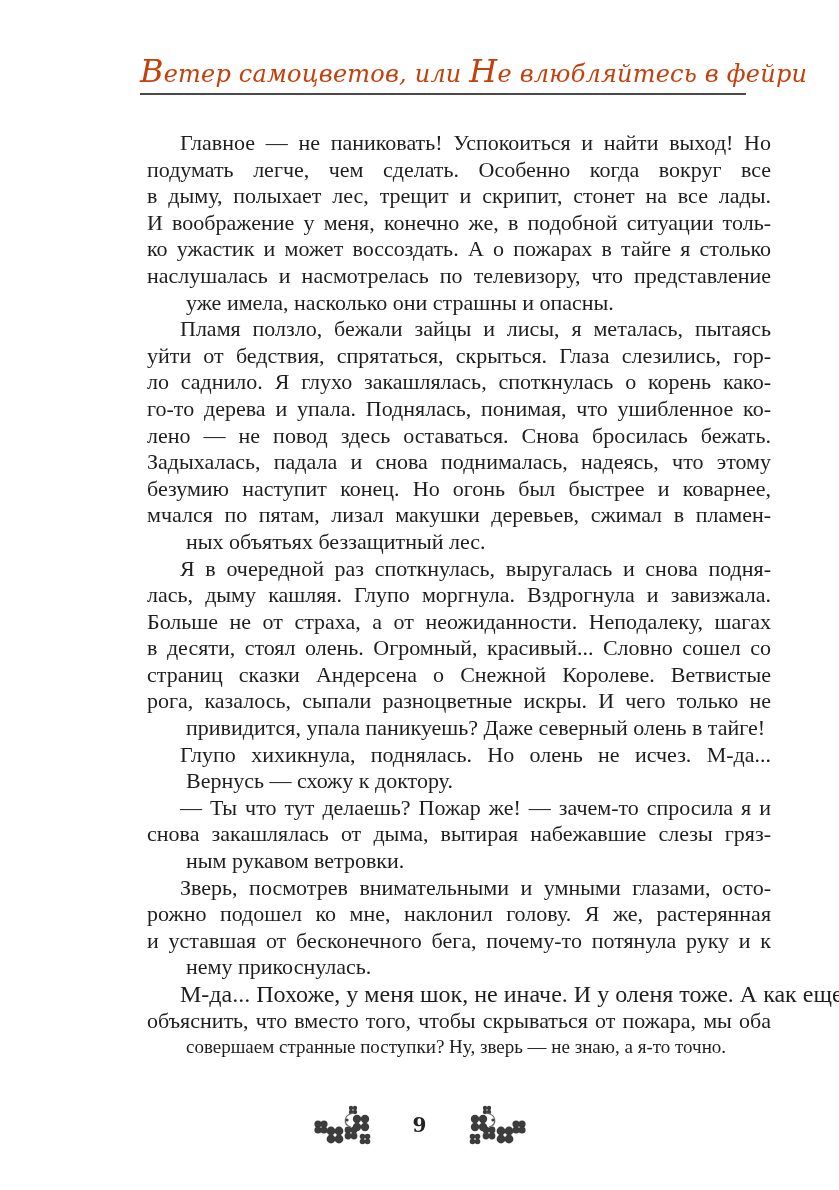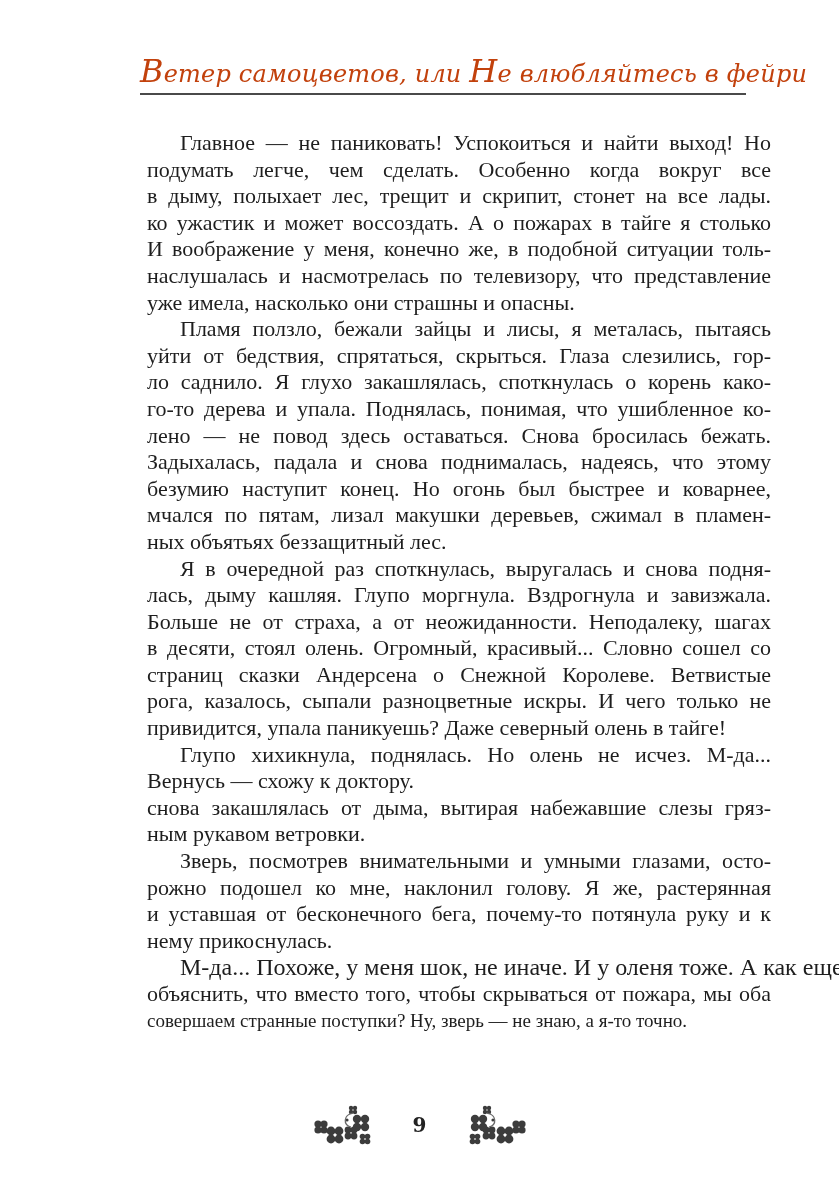--- a/index.html
+++ b/index.html
@@ -14,21 +14,21 @@
     position: absolute; left: 140px; top: 93px; width: 606px; height: 2px; background: #4a4a4a;
   }
   .body-text {
     position: absolute; left: 147px; top: 130px; width: 624px;
     font-family: "Liberation Serif", serif; font-size: 22px; line-height: 26.6px;
     text-align: justify; color: #1e1e1e;
   }
   .body-text p { margin: 0; text-indent: 33px; hyphens: manual; }
   .body-text .line { display: block; text-align: justify; text-align-last: justify; text-indent: 0; white-space: nowrap; }
   .body-text .line.first { padding-left: 33px; }
-  .body-text .line.last { text-align-last: left; }
+  .body-text .line.last { text-align-last: left; margin-left: 39px; }
   .folio {
     position: absolute; left: 0; top: 1103px; width: 839px; height: 44px;
     display: flex; align-items: center; justify-content: center; gap: 14px;
   }
   .page-number {
     font-family: "DejaVu Serif", serif; font-weight: bold; font-size: 20px; color: #222;
     width: 30px; text-align: center;
   }
   .ornament svg { display: block; }
 </style>
@@ -38,22 +38,22 @@
 <div class="running-head">
   <span class="cap">В</span><span>етер самоцветов, или </span><span class="cap">Н</span><span>е влюбляйтесь в фейри</span>
 </div>
 <div class="head-rule"></div>
 
 <div class="body-text" id="body-text">
     <p>
       <span class="line first">Главное — не паниковать! Успокоиться и найти выход! Но</span>
       <span class="line">подумать легче, чем сделать. Особенно когда вокруг все</span>
       <span class="line">в дыму, полыхает лес, трещит и скрипит, стонет на все лады.</span>
+      <span class="line">И воображение у меня, конечно же, в подобной ситуации толь-</span>
       <span class="line">ко ужастик и может воссоздать. А о пожарах в тайге я столько</span>
-      <span class="line">И воображение у меня, конечно же, в подобной ситуации толь-</span>
       <span class="line">наслушалась и насмотрелась по телевизору, что представление</span>
       <span class="line last">уже имела, насколько они страшны и опасны.</span>
     </p>
     <p>
       <span class="line first">Пламя ползло, бежали зайцы и лисы, я металась, пытаясь</span>
       <span class="line">уйти от бедствия, спрятаться, скрыться. Глаза слезились, гор-</span>
       <span class="line">ло саднило. Я глухо закашлялась, споткнулась о корень како-</span>
       <span class="line">го-то дерева и упала. Поднялась, понимая, что ушибленное ко-</span>
       <span class="line">лено — не повод здесь оставаться. Снова бросилась бежать.</span>
       <span class="line">Задыхалась, падала и снова поднималась, надеясь, что этому</span>
@@ -68,20 +68,21 @@
       <span class="line">в десяти, стоял олень. Огромный, красивый... Словно сошел со</span>
       <span class="line">страниц сказки Андерсена о Снежной Королеве. Ветвистые</span>
       <span class="line">рога, казалось, сыпали разноцветные искры. И чего только не</span>
       <span class="line last">привидится, упала паникуешь? Даже северный олень в тайге!</span>
     </p>
     <p>
       <span class="line first">Глупо хихикнула, поднялась. Но олень не исчез. М-да...</span>
       <span class="line last">Вернусь — схожу к доктору.</span>
     </p>
     <p>
+      <span class="line first">— Ты что тут делаешь? Пожар же! — зачем-то спросила я и</span>
       <span class="line">снова закашлялась от дыма, вытирая набежавшие слезы гряз-</span>
       <span class="line last">ным рукавом ветровки.</span>
     </p>
     <p>
       <span class="line first">Зверь, посмотрев внимательными и умными глазами, осто-</span>
       <span class="line">рожно подошел ко мне, наклонил голову. Я же, растерянная</span>
       <span class="line">и уставшая от бесконечного бега, почему-то потянула руку и к</span>
       <span class="line last">нему прикоснулась.</span>
     </p>
     <p>

